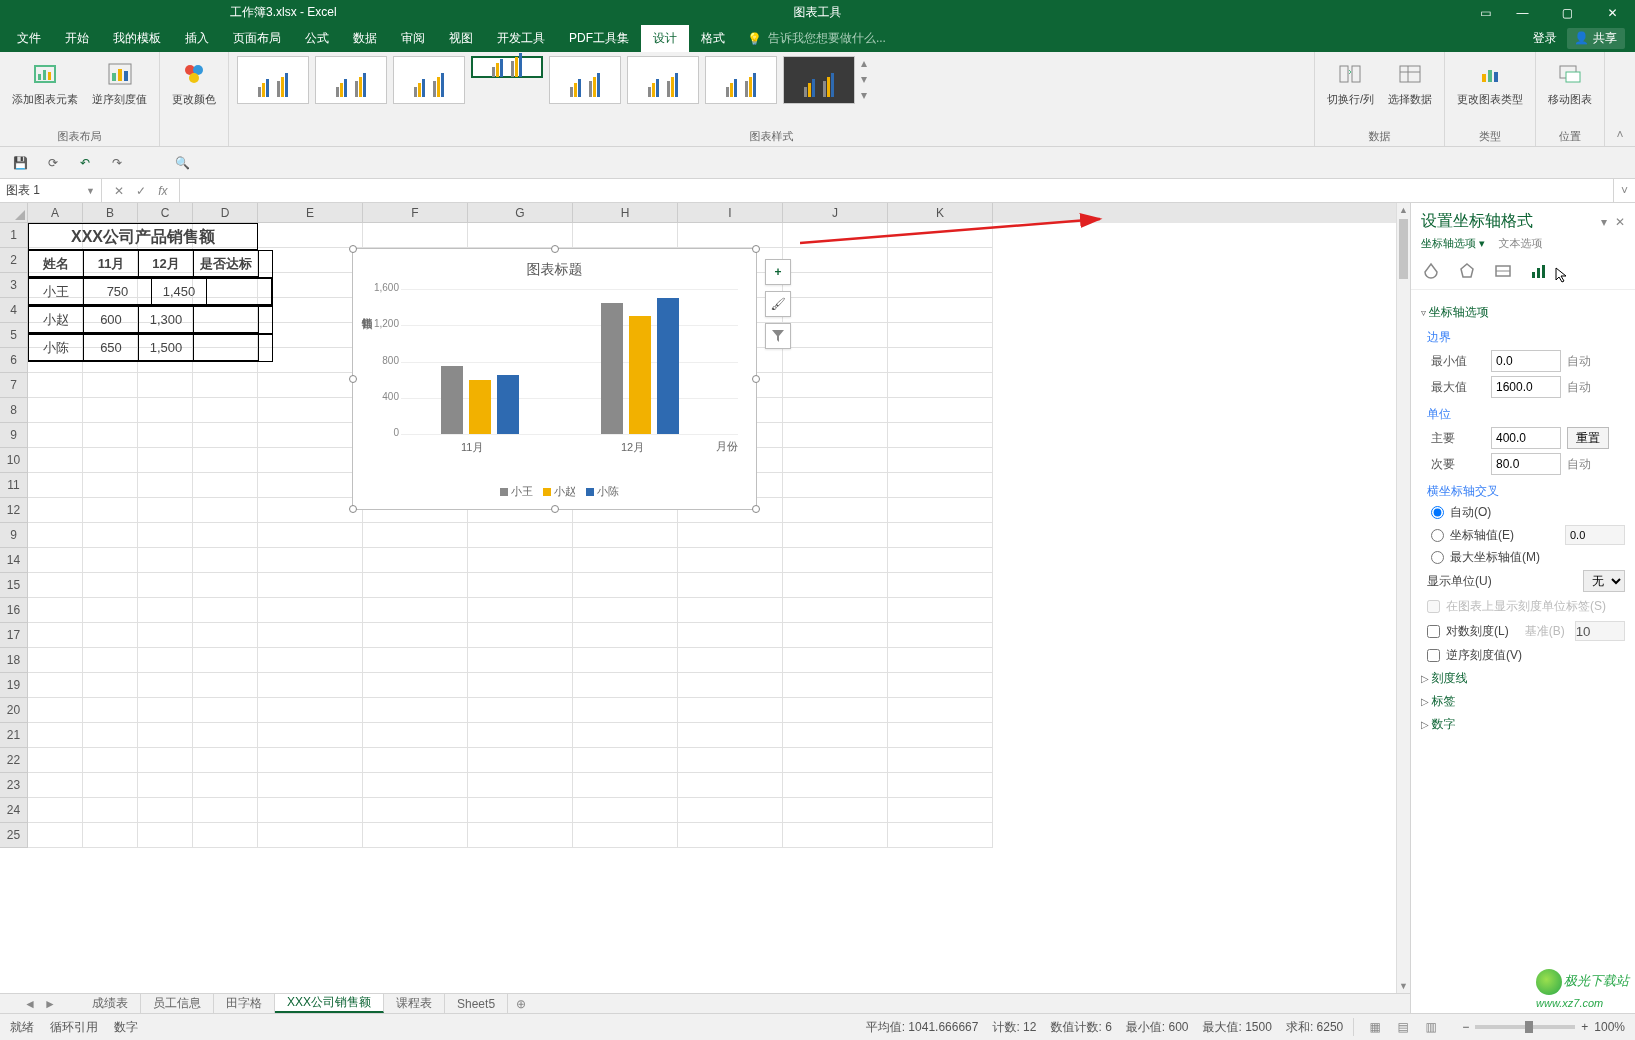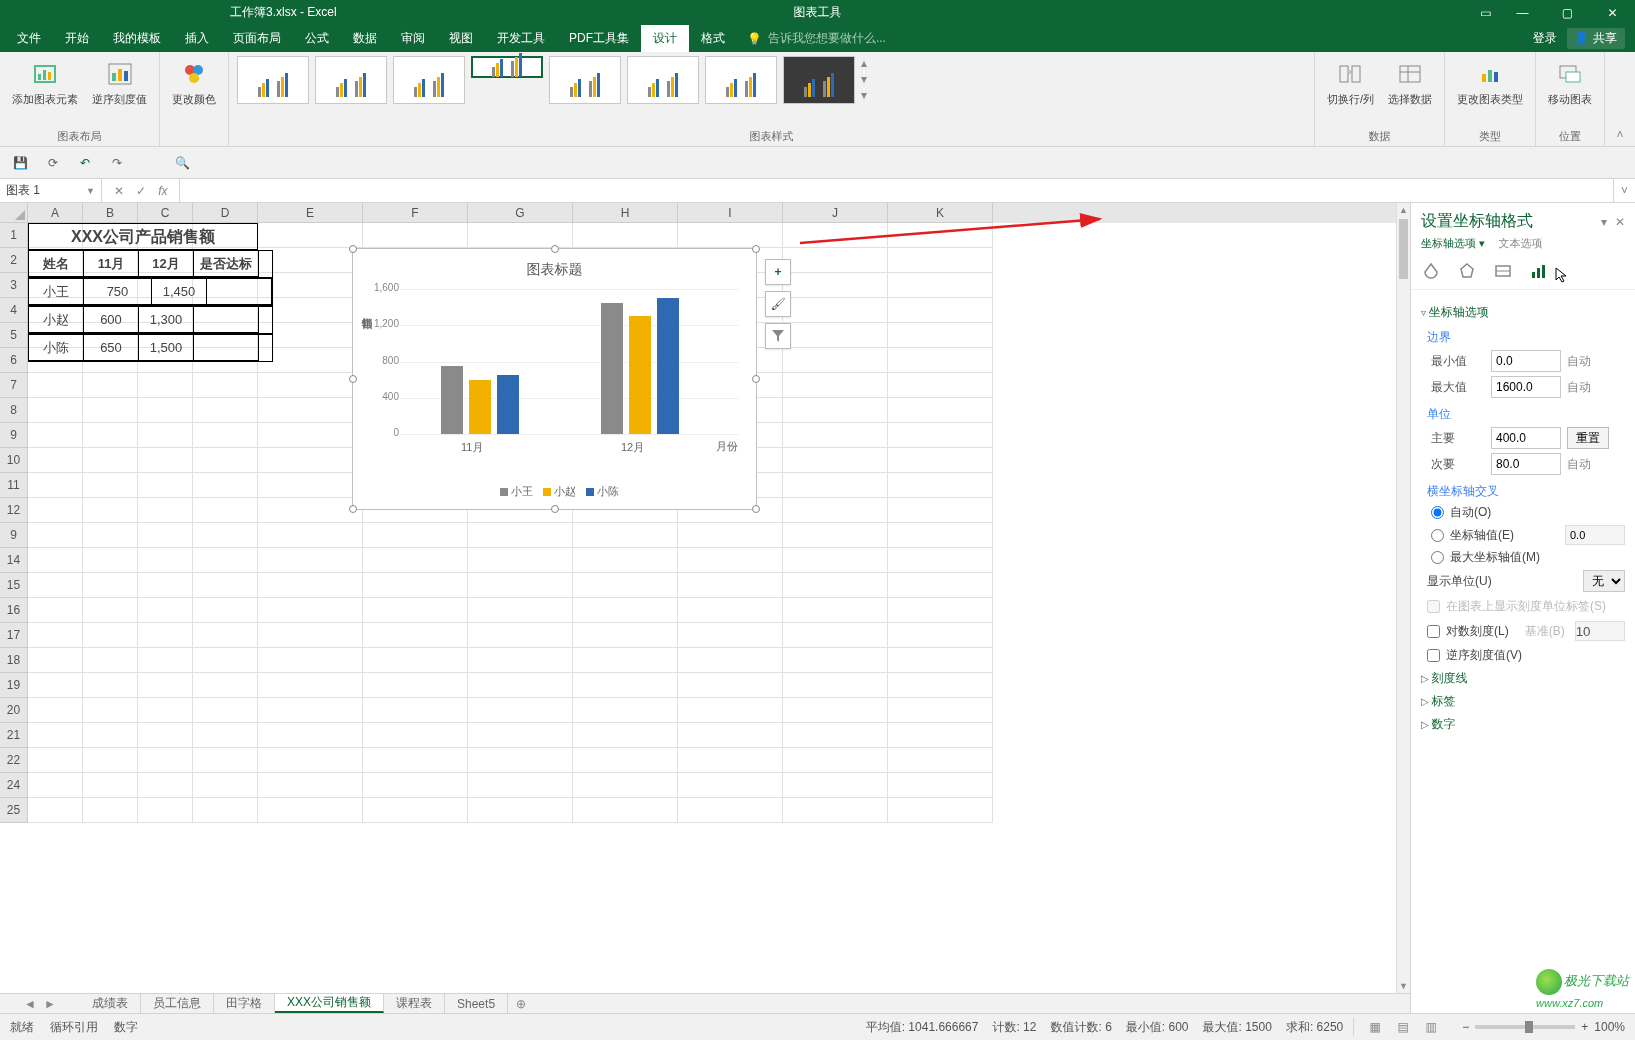--- a/index.html
+++ b/index.html
@@ -711,20 +711,34 @@
           <div class="cell" style="width: 105px;"></div>
           <div class="cell" style="width: 105px;"></div>
           <div class="cell" style="width: 105px;"></div>
           <div class="cell" style="width: 105px;"></div>
           <div class="cell" style="width: 105px;"></div>
           <div class="cell" style="width: 105px;"></div>
           <div class="cell" style="width: 105px;"></div>
         </div>
         <div class="row">
           <div class="rowh">22</div>
+          <div class="cell" style="width: 55px;"></div>
+          <div class="cell" style="width: 55px;"></div>
+          <div class="cell" style="width: 55px;"></div>
+          <div class="cell" style="width: 65px;"></div>
+          <div class="cell" style="width: 105px;"></div>
+          <div class="cell" style="width: 105px;"></div>
+          <div class="cell" style="width: 105px;"></div>
+          <div class="cell" style="width: 105px;"></div>
+          <div class="cell" style="width: 105px;"></div>
+          <div class="cell" style="width: 105px;"></div>
+          <div class="cell" style="width: 105px;"></div>
+        </div>
+        <div class="row">
+          <div class="rowh">23</div>
           <div class="cell" style="width: 55px;"></div>
           <div class="cell" style="width: 55px;"></div>
           <div class="cell" style="width: 55px;"></div>
           <div class="cell" style="width: 65px;"></div>
           <div class="cell" style="width: 105px;"></div>
           <div class="cell" style="width: 105px;"></div>
           <div class="cell" style="width: 105px;"></div>
           <div class="cell" style="width: 105px;"></div>
           <div class="cell" style="width: 105px;"></div>
           <div class="cell" style="width: 105px;"></div>

